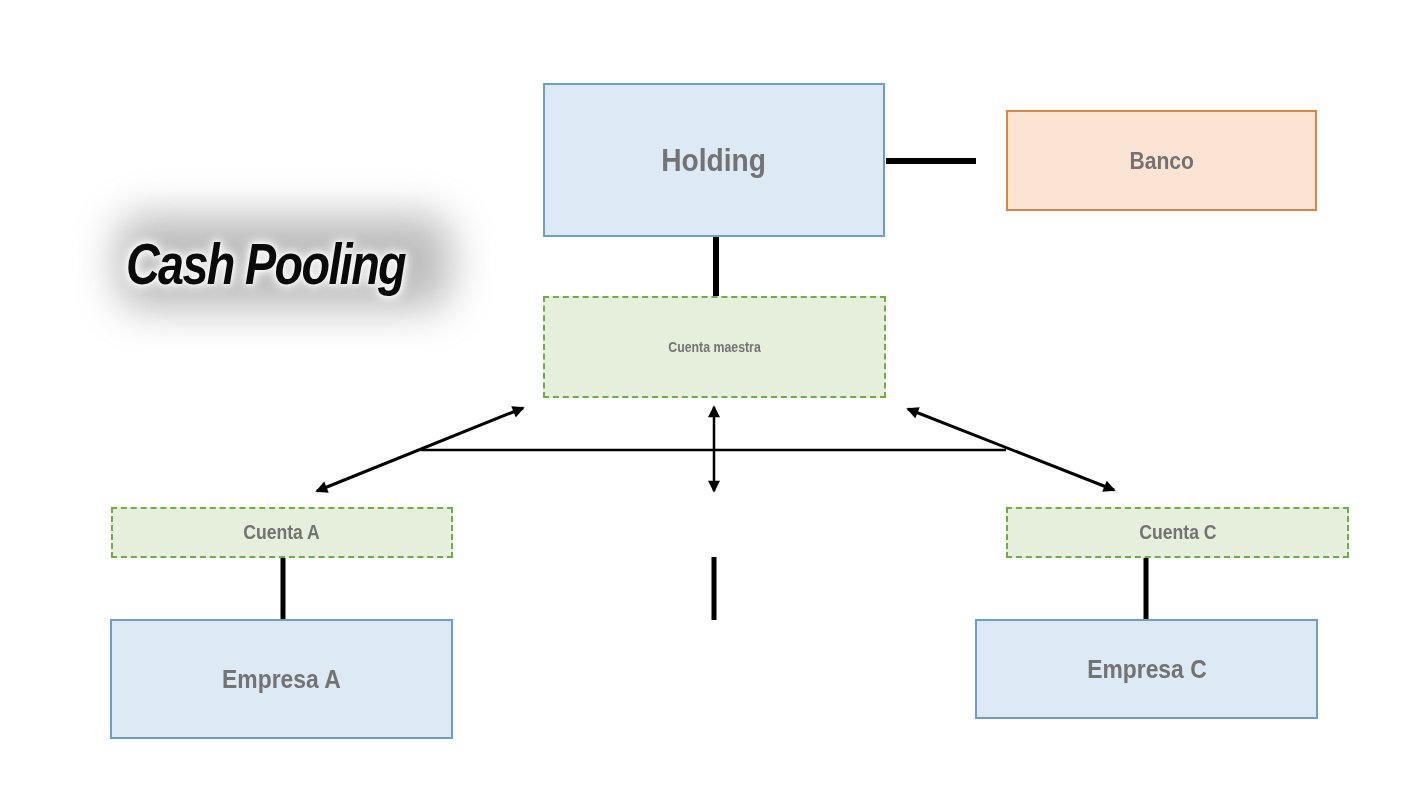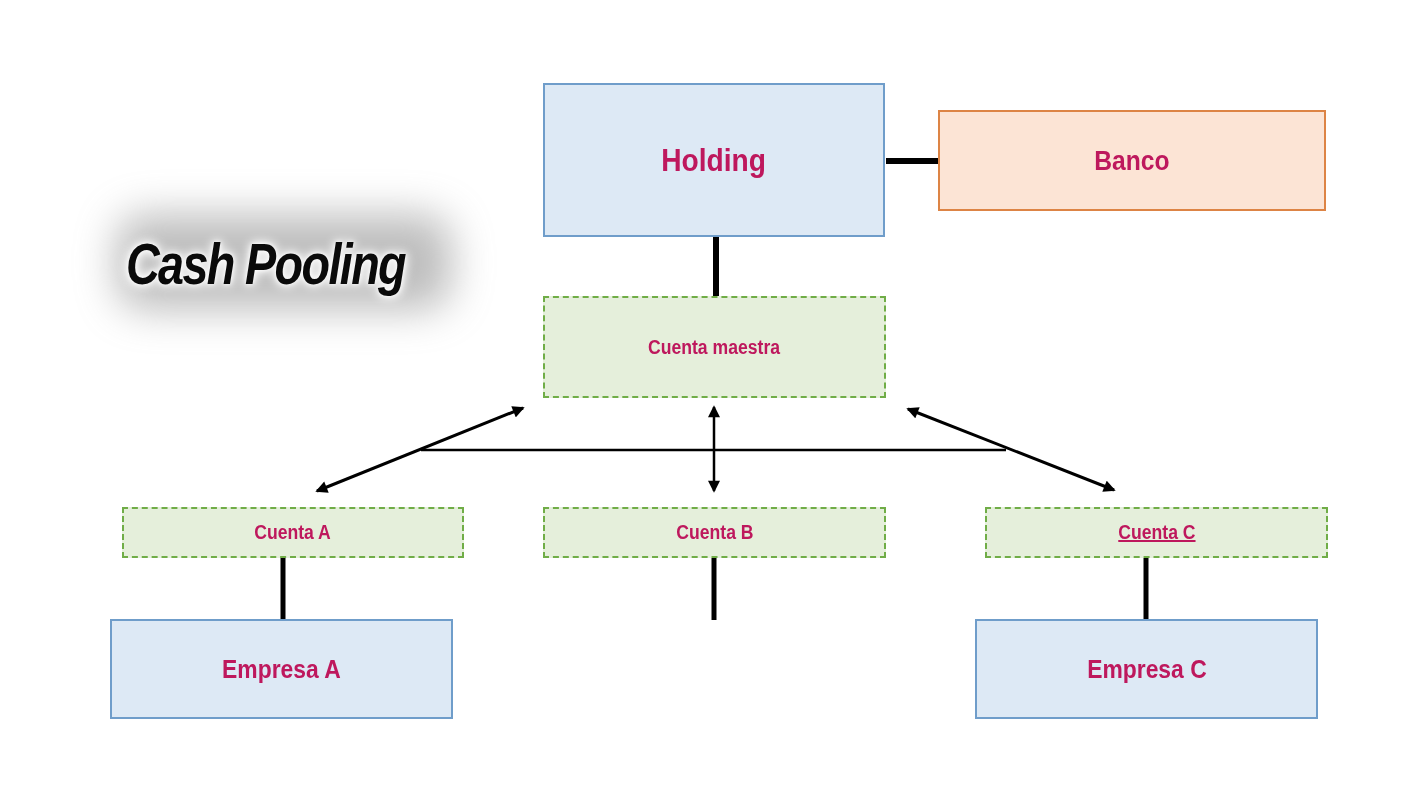--- a/index.html
+++ b/index.html
@@ -38,39 +38,39 @@
     white-space: nowrap;
   }
 
   
   .node {
     position: absolute;
     display: flex;
     align-items: center;
     justify-content: center;
     box-sizing: border-box;
-    color: #be185d;
+    color: #737373;
     font-weight: bold;
   }
   .node .lbl {
     display: inline-block;
     transform: scaleX(0.88);
     white-space: nowrap;
   }
   .blue   { background: #dde9f5; border: 2px solid #6f9dca; }
   .orange { background: #fce4d5; border: 2px solid #dd8445; }
   .green  { background: #e5efdb; border: 2px dashed #70ad47; }
 
   .n-holding   { left: 543px;  top: 83px;  width: 342px; height: 154px; font-size: 32px; }
-  .n-banco     { left: 938px;  top: 110px; width: 388px; height: 101px; font-size: 28px; }
-  .n-maestra   { left: 543px;  top: 296px; width: 343px; height: 102px; font-size: 20px; }
-  .n-cuenta-a  { left: 111px;  top: 507px; width: 342px; height: 51px;  font-size: 20px; margin-left: 11px; }
+  .n-banco     { left: 1006px;  top: 110px; width: 311px; height: 101px; font-size: 24px; }
+  .n-maestra   { left: 543px;  top: 296px; width: 343px; height: 102px; font-size: 14px; }
+  .n-cuenta-a  { left: 111px;  top: 507px; width: 342px; height: 51px;  font-size: 20px; }
   .n-cuenta-b  { left: 543px;  top: 507px; width: 343px; height: 51px;  font-size: 20px; }
-  .n-cuenta-c  { left: 985px;  top: 507px; width: 343px; height: 51px;  font-size: 20px; text-decoration: underline; }
-  .n-empresa-a { left: 110px;  top: 619px; width: 343px; height: 100px; font-size: 26px; }
+  .n-cuenta-c  { left: 1006px;  top: 507px; width: 343px; height: 51px;  font-size: 20px; }
+  .n-empresa-a { left: 110px;  top: 619px; width: 343px; height: 120px; font-size: 26px; }
   .n-empresa-b { left: 543px;  top: 619px; width: 343px; height: 100px; font-size: 26px; }
   .n-empresa-c { left: 975px;  top: 619px; width: 343px; height: 100px; font-size: 26px; text-align: center; }
 
   
   .connectors {
     position: absolute;
     left: 0; top: 0;
     width: 1428px; height: 805px;
     pointer-events: none;
   }
@@ -113,23 +113,20 @@
   </div>
 
   <div class="node green n-maestra">
     <span class="lbl">Cuenta maestra</span>
   </div>
 
   <div class="node green n-cuenta-a">
     <span class="lbl">Cuenta A</span>
   </div>
 
-  <div class="node green n-cuenta-b">
-    <span class="lbl">Cuenta B</span>
-  </div>
 
   <div class="node green n-cuenta-c">
     <span class="lbl">Cuenta C</span>
   </div>
 
   <div class="node blue n-empresa-a">
     <span class="lbl">Empresa A</span>
   </div>
 
 

